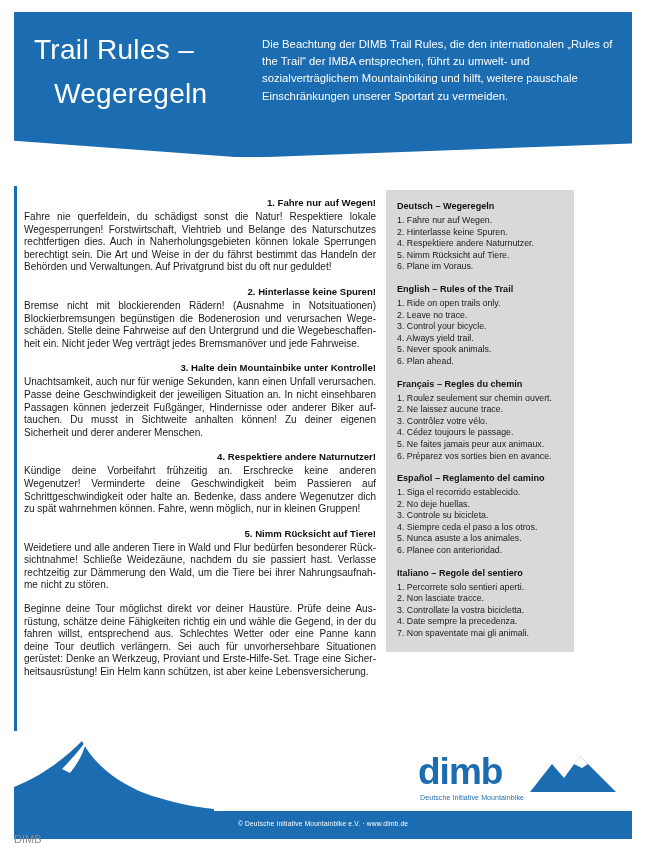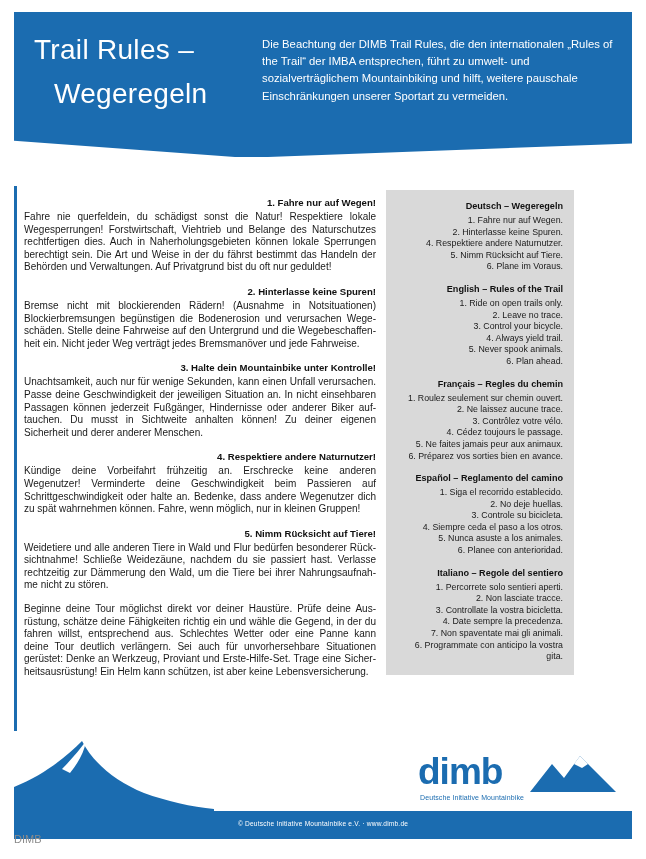--- a/index.html
+++ b/index.html
@@ -124,21 +124,20 @@
     position: absolute;
     left: 386px;
     top: 190px;
     width: 188px;
     background: #d9d9d9;
     padding: 10px 11px 12px 11px;
     box-sizing: border-box;
   }
   .side-group {
     margin-bottom: 10px;
-    text-align: right;
   }
   .side-group:last-child { margin-bottom: 0; }
   .side-title {
     font-size: 9.1px;
     font-weight: bold;
     color: #111111;
     margin-bottom: 3px;
     line-height: 12px;
   }
   .side-line {
@@ -308,21 +307,20 @@
       <div class="side-line">6. Planee con anterioridad.</div>
     </div>
 
     <div class="side-group">
       <div class="side-title">Italiano – Regole del sentiero</div>
       <div class="side-line">1. Percorrete solo sentieri aperti.</div>
       <div class="side-line">2. Non lasciate tracce.</div>
       <div class="side-line">3. Controllate la vostra bicicletta.</div>
       <div class="side-line">4. Date sempre la precedenza.</div>
       <div class="side-line">7. Non spaventate mai gli animali.</div>
-      <div class="side-line">6. Programmate con anticipo la vostra gita.</div>
     </div>
 
   </div>
 
   <svg class="footer-mountain" viewBox="0 0 200 78">
     <path d="M0 78 L0 52 C 30 40, 52 22, 68 6 C 78 26, 100 46, 130 58 C 152 66, 178 72, 200 74 L200 78 Z" fill="#1b6cb0"></path>
     <path d="M48 34 C 58 24, 66 14, 72 6 C 70 18, 64 28, 56 38 Z" fill="#ffffff"></path>
   </svg>
 
   <div class="logo">

